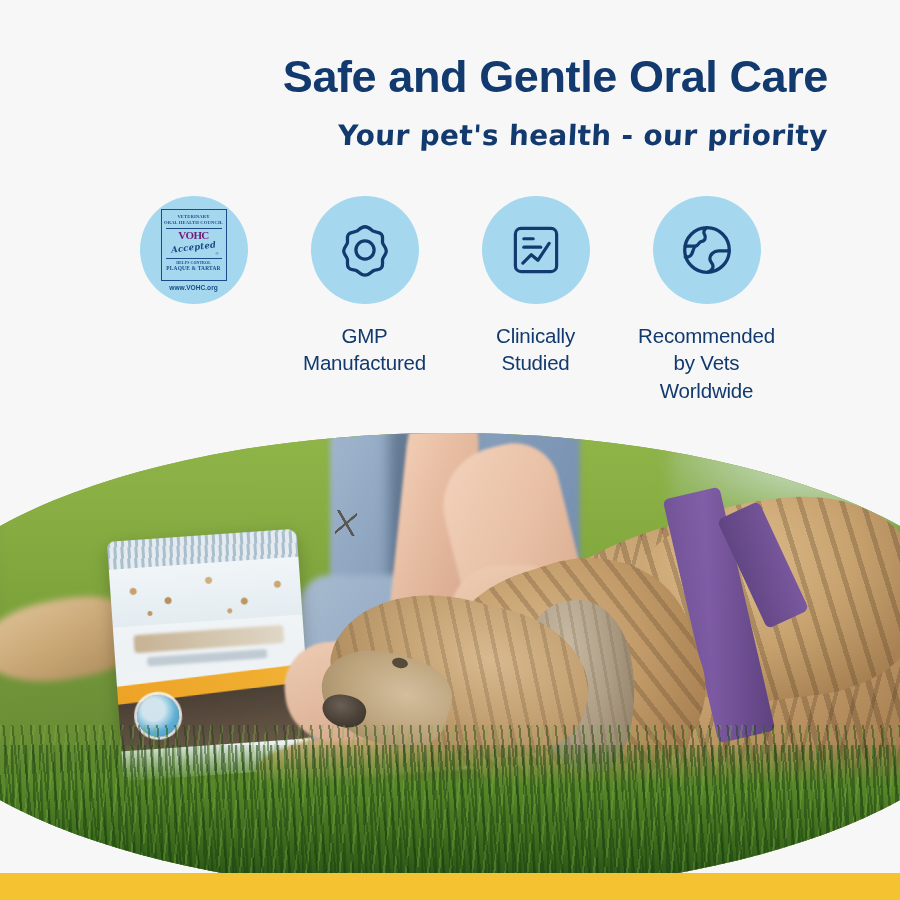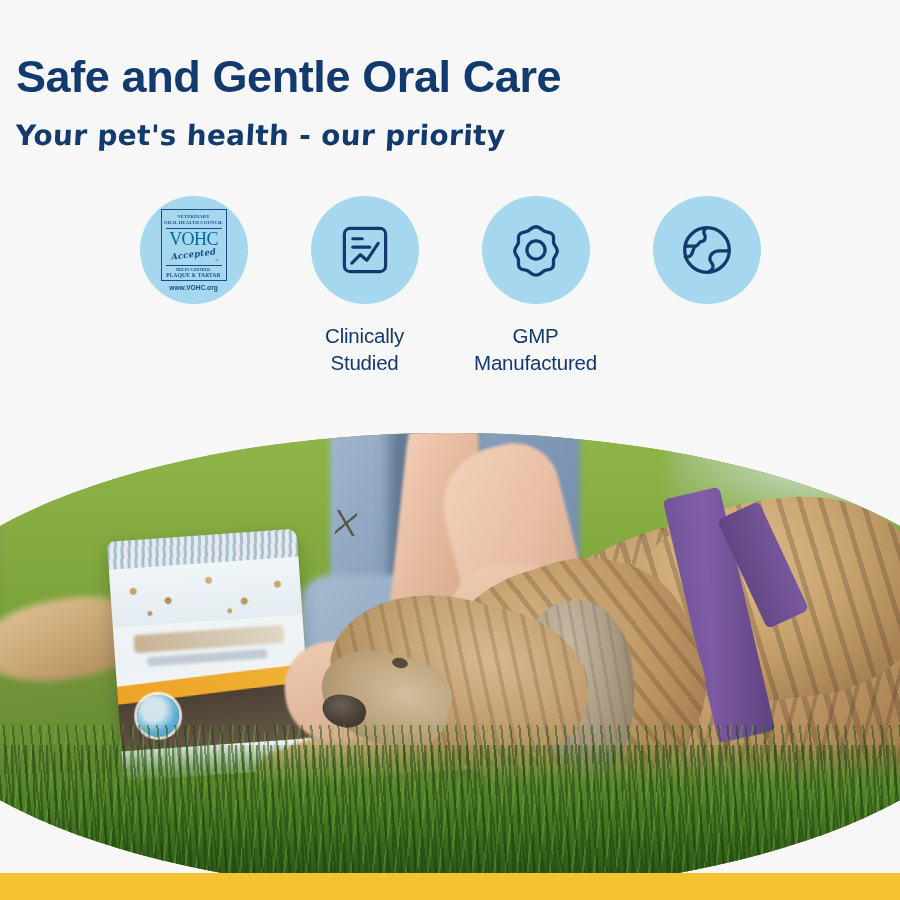--- a/index.html
+++ b/index.html
@@ -20,22 +20,21 @@
     height: 900px;
     background: #f7f7f7;
     overflow: hidden;
   }
 
   
   .headline-block {
     position: absolute;
     top: 0; left: 0;
     width: 828px;
-    text-align: left;
-    padding-left: 16px;
+    text-align: right;
   }
   .main-title {
     margin: 0;
     padding-top: 52px;
     font-family: "Liberation Sans", sans-serif;
     font-size: 45px;
     font-weight: bold;
     letter-spacing: -0.4px;
     color: #123a6e;
     line-height: 1.1;
@@ -112,23 +111,23 @@
     font-family: "Liberation Serif", serif;
   }
   .vohc-rule {
     width: 56px;
     height: 1px;
     background: #1a4b85;
     margin: 1.5px 0;
   }
   .vohc-main {
     font-family: "Liberation Serif", serif;
-    font-size: 18px;
-    font-weight: normal;
-    color: #0369a1;
+    font-size: 11px;
+    font-weight: bold;
+    color: #701a75;
     line-height: 1;
     letter-spacing: -0.6px;
   }
   .vohc-accepted {
     font-family: "DejaVu Serif", serif;
     font-size: 8.5px;
     font-style: italic;
     font-weight: bold;
     color: #1a4b85;
     transform: rotate(-7deg);
@@ -527,60 +526,63 @@
           <div class="vohc-url-wrap">
             <span class="vohc-url">www.VOHC.org</span>
           </div>
         </div>
       </div>
     </div>
 
 
     <div class="feature">
       <div class="feature-circle">
-        <svg width="60" height="60" viewBox="0 0 64 64">
-          <rect x="10" y="9" width="44" height="46" rx="6" ry="6" fill="none" stroke="#123a6e" stroke-width="3.4"></rect>
-          <line x1="19" y1="20" x2="29" y2="20" stroke="#123a6e" stroke-width="3.4" stroke-linecap="round"></line>
-          <line x1="19" y1="29" x2="37" y2="29" stroke="#123a6e" stroke-width="3.4" stroke-linecap="round"></line>
-          <path d="M18 46 L27 37 L34 43 L46 25" fill="none" stroke="#123a6e" stroke-width="3.4" stroke-linecap="round" stroke-linejoin="round"></path>
-          <path d="M46 25 L46 32 M46 25 L39 25" fill="none" stroke="#123a6e" stroke-width="3.4" stroke-linecap="round" opacity="0"></path>
-        </svg>
-      </div>
-      <div class="feature-label">Clinically
-Studied</div>
-    </div>
-
-    <div class="feature">
-      <div class="feature-circle">
         <svg width="62" height="62" viewBox="0 0 64 64">
           <path d="M32 8
                    c4.2 0 6.6 3.4 8.6 4.6 c2.2 1.3 6.3 0.6 8.4 3.1
                    c2.1 2.5 0.6 6.4 1.2 8.9 c0.6 2.5 3.8 5 3.8 8.4
                    c0 3.4 -3.2 5.9 -3.8 8.4 c-0.6 2.5 0.9 6.4 -1.2 8.9
                    c-2.1 2.5 -6.2 1.8 -8.4 3.1 c-2 1.2 -4.4 4.6 -8.6 4.6
                    c-4.2 0 -6.6 -3.4 -8.6 -4.6 c-2.2 -1.3 -6.3 -0.6 -8.4 -3.1
                    c-2.1 -2.5 -0.6 -6.4 -1.2 -8.9 c-0.6 -2.5 -3.8 -5 -3.8 -8.4
                    c0 -3.4 3.2 -5.9 3.8 -8.4 c0.6 -2.5 -0.9 -6.4 1.2 -8.9
                    c2.1 -2.5 6.2 -1.8 8.4 -3.1 c2 -1.2 4.4 -4.6 8.6 -4.6 z" fill="none" stroke="#123a6e" stroke-width="3.4" stroke-linejoin="round"></path>
           <circle cx="32" cy="32" r="9.4" fill="none" stroke="#123a6e" stroke-width="3.4"></circle>
         </svg>
       </div>
       <div class="feature-label">GMP
 Manufactured</div>
     </div>
 
     <div class="feature">
       <div class="feature-circle">
+        <svg width="60" height="60" viewBox="0 0 64 64">
+          <rect x="10" y="9" width="44" height="46" rx="6" ry="6" fill="none" stroke="#123a6e" stroke-width="3.4"></rect>
+          <line x1="19" y1="20" x2="29" y2="20" stroke="#123a6e" stroke-width="3.4" stroke-linecap="round"></line>
+          <line x1="19" y1="29" x2="37" y2="29" stroke="#123a6e" stroke-width="3.4" stroke-linecap="round"></line>
+          <path d="M18 46 L27 37 L34 43 L46 25" fill="none" stroke="#123a6e" stroke-width="3.4" stroke-linecap="round" stroke-linejoin="round"></path>
+          <path d="M46 25 L46 32 M46 25 L39 25" fill="none" stroke="#123a6e" stroke-width="3.4" stroke-linecap="round" opacity="0"></path>
+        </svg>
+      </div>
+      <div class="feature-label">Clinically
+Studied</div>
+    </div>
+
+    <div class="feature">
+      <div class="feature-circle">
         <svg width="62" height="62" viewBox="0 0 64 64">
           <circle cx="32" cy="32" r="23" fill="none" stroke="#123a6e" stroke-width="3.4"></circle>
           <path d="M9.6 28 L20 28 c3.4 0 3.4 -5 6.6 -5 c3.2 0 4.8 -4.2 2.8 -7.2 c-1.4 -2.1 -0.6 -5 2.1 -6.4" fill="none" stroke="#123a6e" stroke-width="3.4" stroke-linecap="round" stroke-linejoin="round"></path>
           <path d="M20 28 c-3 2.6 -2.2 8 -5.4 10.2 c-1.6 1.1 -3.4 1.2 -5 0.8" fill="none" stroke="#123a6e" stroke-width="3.4" stroke-linecap="round" stroke-linejoin="round"></path>
           <path d="M54.6 33 L44 33 c-5 0 -9 3.6 -9 8.2 c0 3.6 3.2 4.4 3.2 7.6 c0 2.6 -1.8 4.6 -4.6 5.6" fill="none" stroke="#123a6e" stroke-width="3.4" stroke-linecap="round" stroke-linejoin="round"></path>
         </svg>
       </div>
+      <div class="feature-label">Recommended
+by Vets
+Worldwide</div>
     </div>
 
   </div>
 
   <div class="photo">
     <div class="photo-mask">
       <div class="photo-scene">
         <div class="layer lawn"></div>
         <div class="layer bokeh"></div>
         <div class="layer blanket"></div>

